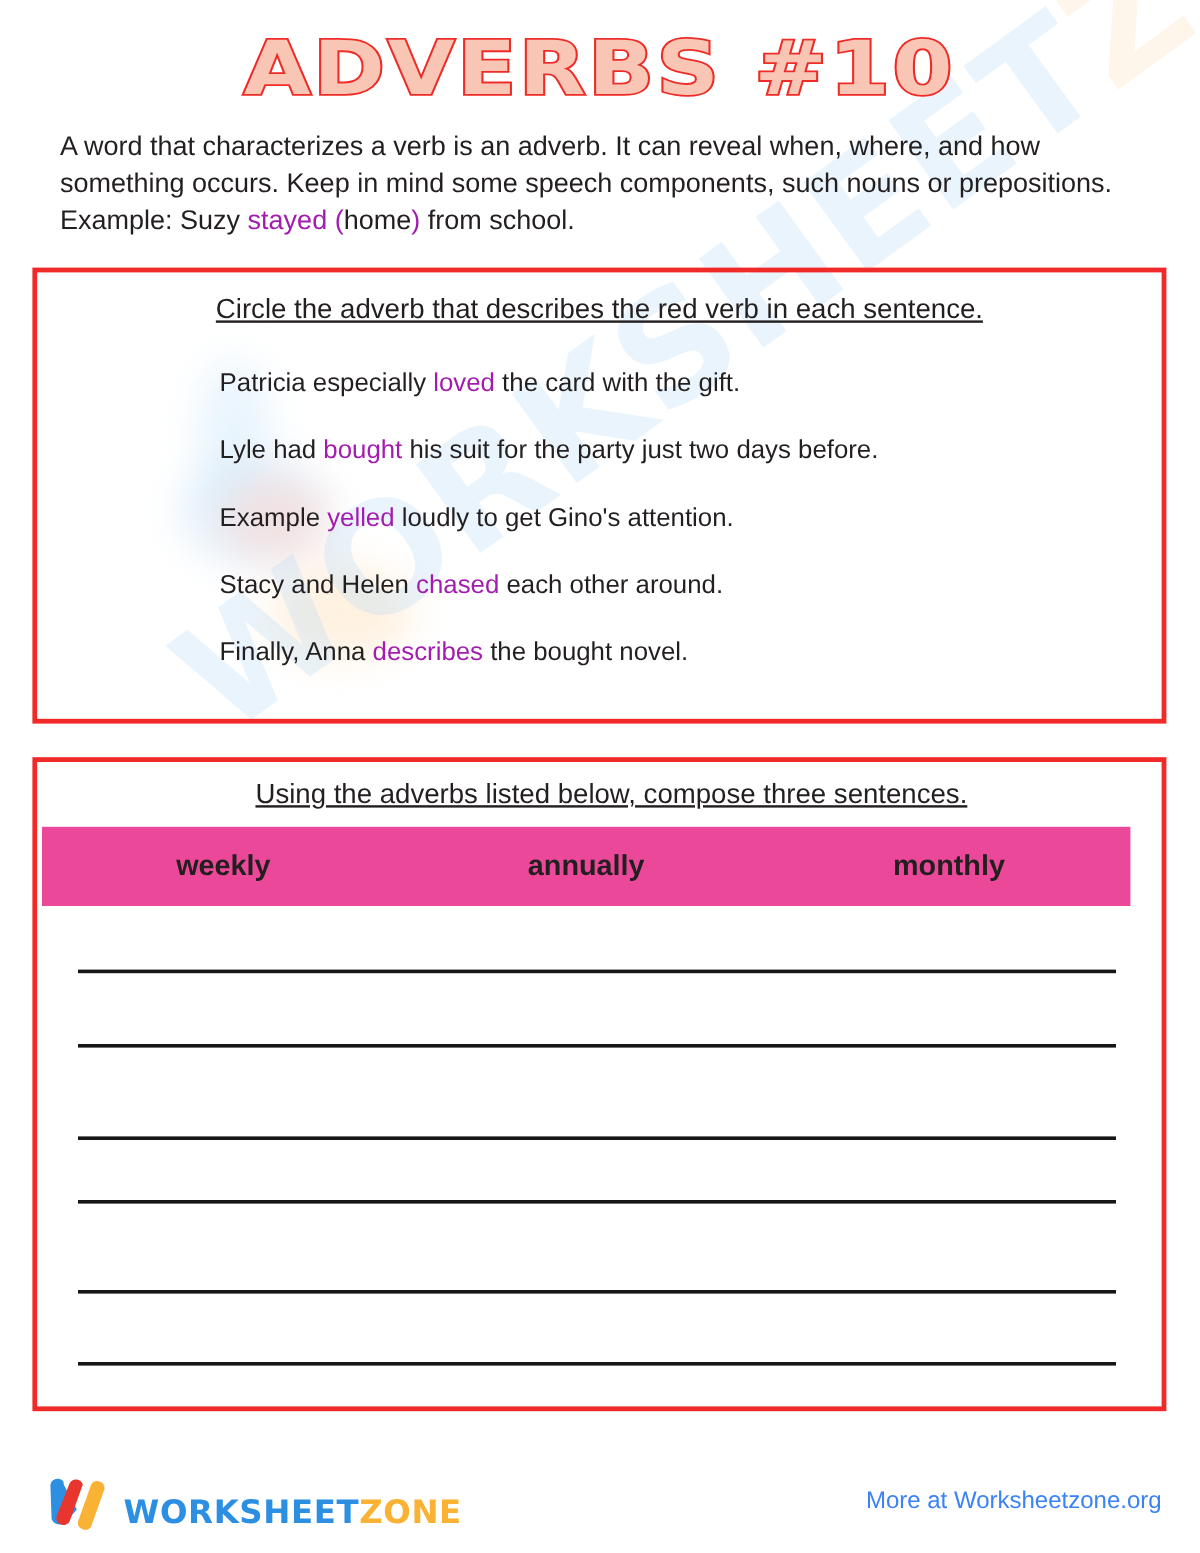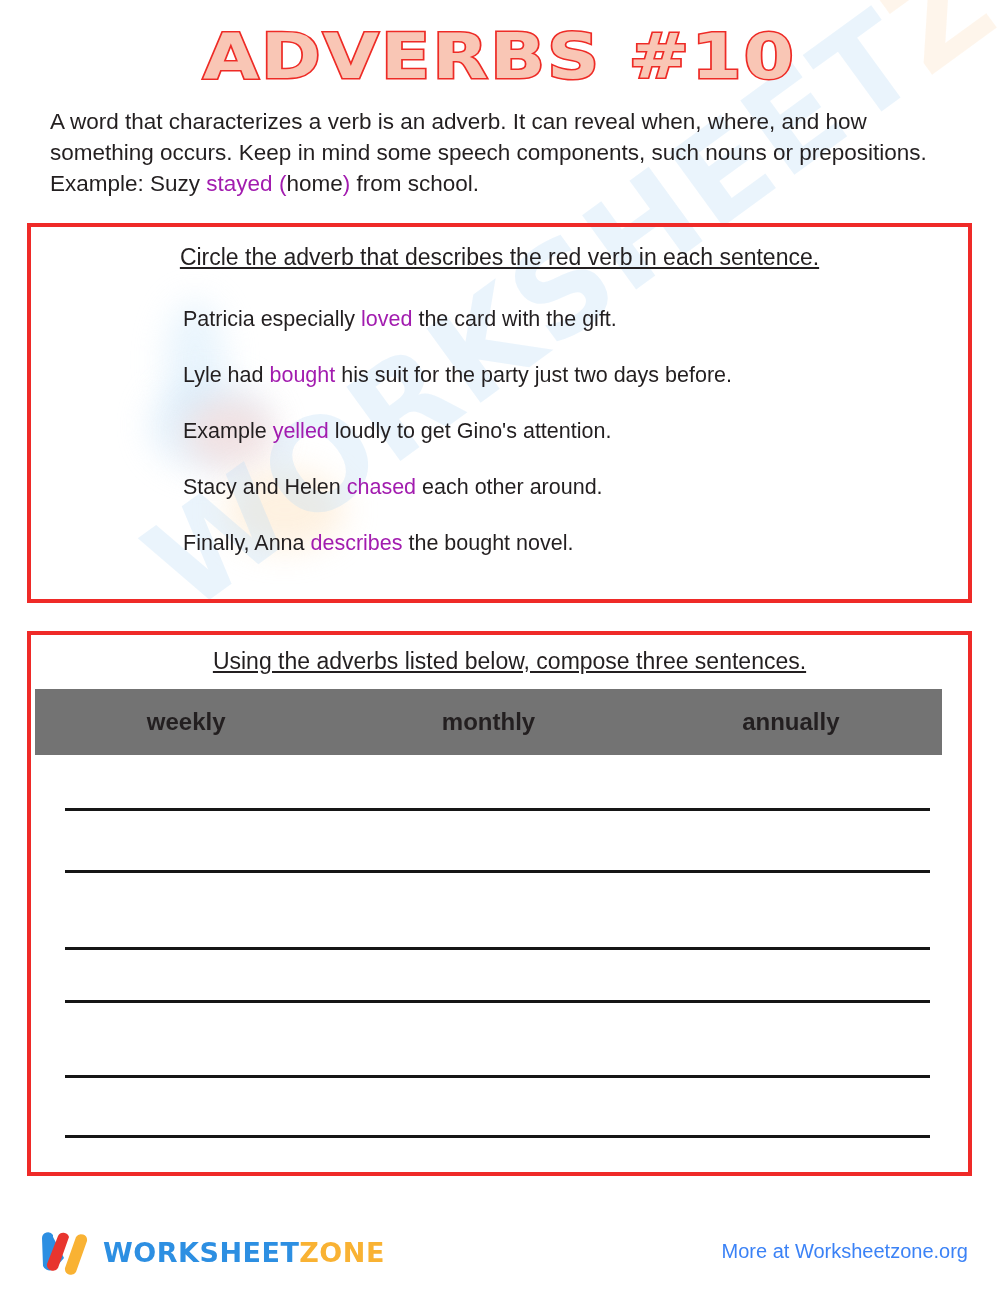--- a/index.html
+++ b/index.html
@@ -118,21 +118,21 @@
   }
   .sentence-list li:last-child { margin-bottom: 0; }
 
   
   .wordbank {
     position: absolute;
     left: 35px;
     top: 689px;
     width: 907px;
     height: 66px;
-    background: #737373;
+    background: #ec4899;
     display: flex;
     align-items: center;
     z-index: 3;
   }
   .wordbank span {
     flex: 1;
     text-align: center;
     font-weight: 700;
     font-size: 24px;
     color: #231f20;
@@ -155,21 +155,21 @@
     top: 1222px;
     width: 1000px;
     height: 72px;
     z-index: 3;
   }
   .logo-wrap {
     position: absolute;
     left: 38px;
     top: 6px;
     display: flex;
-    align-items: center;
+    align-items: flex-end;
   }
   .logo-mark { width: 56px; height: 48px; display: block; }
   .logo-text {
     margin-left: 9px;
     font-family: "DejaVu Sans", sans-serif;
     font-weight: 700;
     font-size: 27px;
     letter-spacing: 0.5px;
   }
   .logo-text .ws { color: #2d8fe2; }
@@ -218,22 +218,22 @@
   </div>
 
   <div class="redbox" id="box-two"></div>
 
   <div style="position:absolute; left:27px; top:648px; width:965px; z-index:3;">
     <div class="box-instruction">Using the adverbs listed below, compose three sentences.</div>
   </div>
 
   <div class="wordbank">
     <span>weekly</span>
+    <span>annually</span>
     <span>monthly</span>
-    <span>annually</span>
   </div>
 
   <div class="writeline" style="top:808px;"></div>
   <div class="writeline" style="top:870px;"></div>
   <div class="writeline" style="top:947px;"></div>
   <div class="writeline" style="top:1000px;"></div>
   <div class="writeline" style="top:1075px;"></div>
   <div class="writeline" style="top:1135px;"></div>
 
   <div class="footer">

